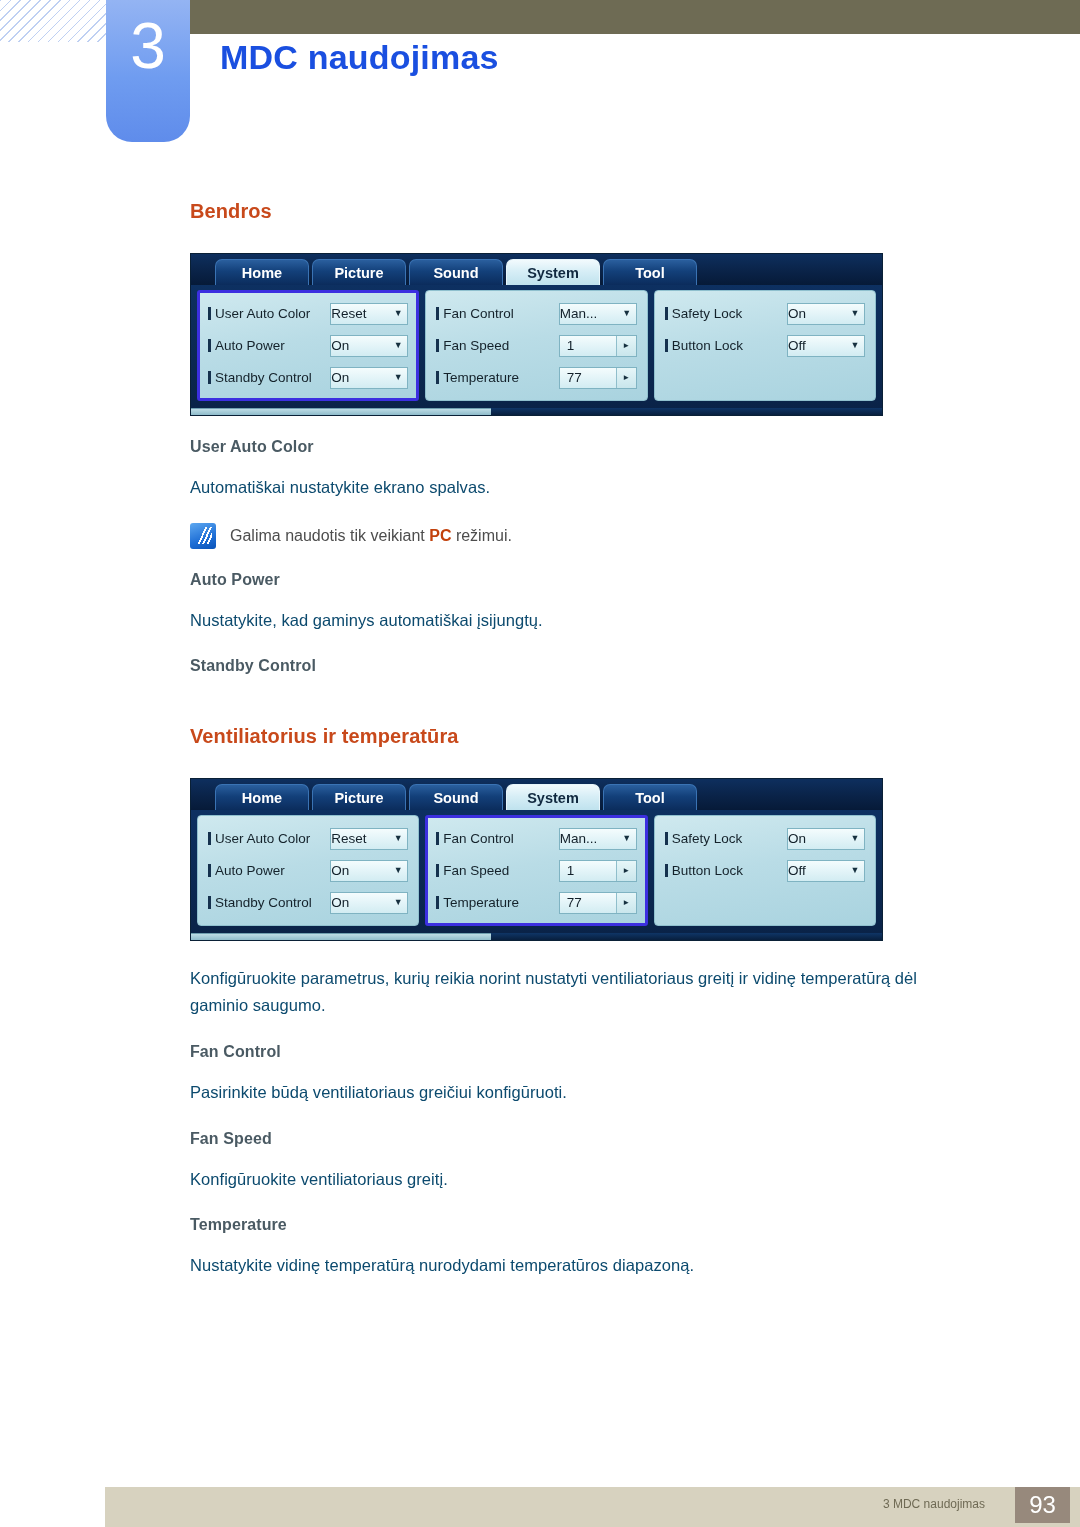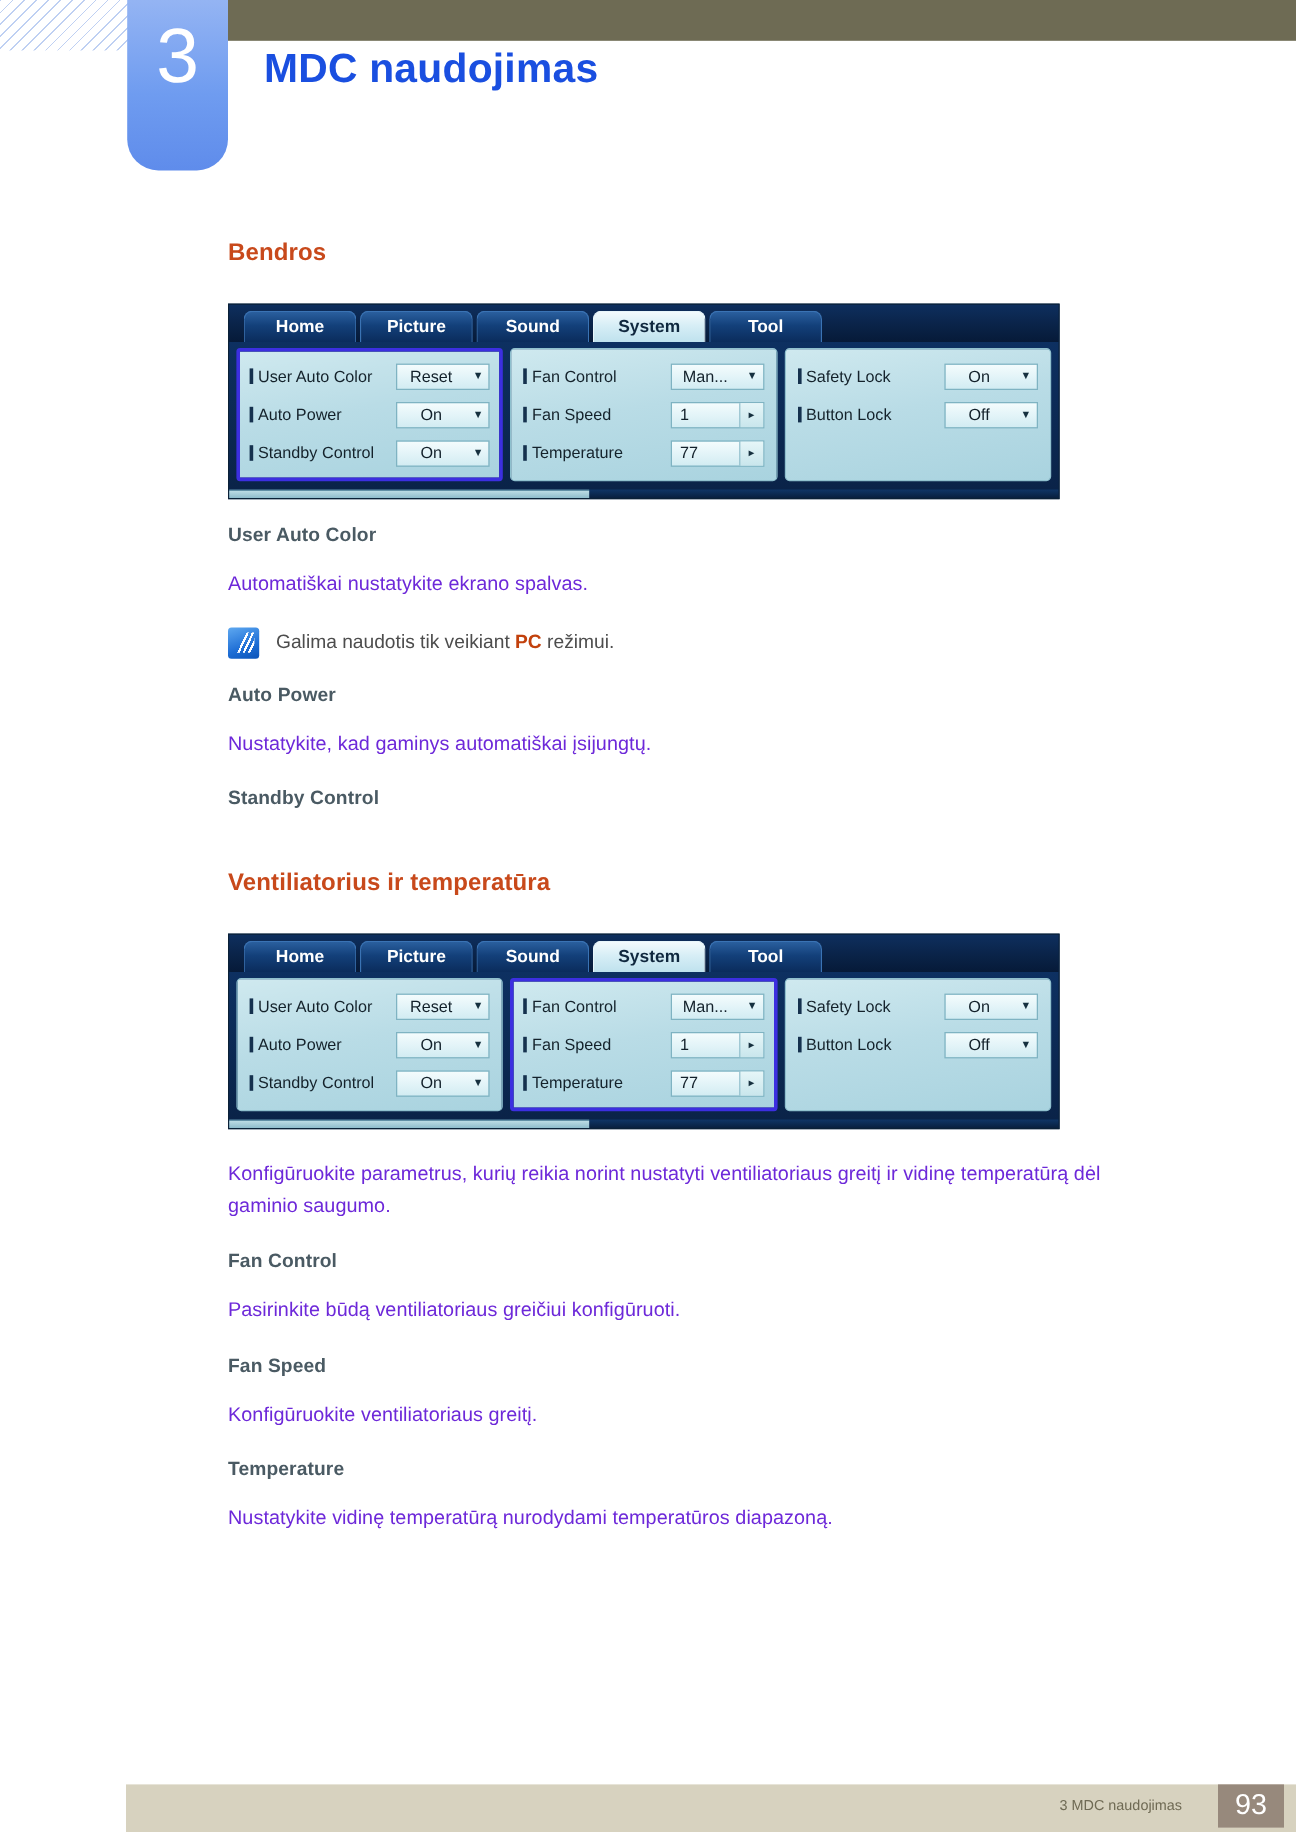--- a/index.html
+++ b/index.html
@@ -85,21 +85,21 @@
     margin: 0;
     font-size: 16px;
     font-weight: bold;
     color: #4a5a63;
     letter-spacing: .1px;
   }
 
   p.body-text {
     margin: 0;
     font-size: 16.5px;
-    color: #6d28d9;
+    color: #0c4a6e;
     line-height: 1.62;
     letter-spacing: .05px;
   }
 
   .note-row {
     display: flex;
     align-items: flex-start;
     gap: 14px;
   }
   .note-icon {
@@ -134,21 +134,21 @@
     background: #0b2a52;
     border: 1px solid #0a2036;
     box-sizing: border-box;
     position: relative;
   }
   .mdc-tabbar {
     height: 31px;
     background: linear-gradient(180deg, #0e2f5e 0%, #0a2348 55%, #061a38 100%);
     display: flex;
     align-items: flex-end;
-    padding-left: 12px;
+    padding-left: 24px;
     box-sizing: border-box;
   }
   .mdc-tab {
     height: 26px;
     min-width: 94px;
     margin-right: 3px;
     display: flex;
     align-items: center;
     justify-content: center;
     font-size: 14.5px;
@@ -214,21 +214,20 @@
     height: 22px;
     display: flex;
     align-items: center;
     background: linear-gradient(180deg, #f4fcfd 0%, #e3f4f8 50%, #d2ecf2 100%);
     border: 1px solid #7fb3c2;
     box-sizing: border-box;
     position: relative;
   }
   .mdc-ctl .val {
     flex: 1;
-    text-align: center;
     font-size: 13.5px;
     color: #12202a;
     padding-right: 2px;
   }
   .mdc-ctl .val.left {
     text-align: left;
     padding-left: 7px;
   }
   .mdc-ctl .caret {
     width: 18px;

